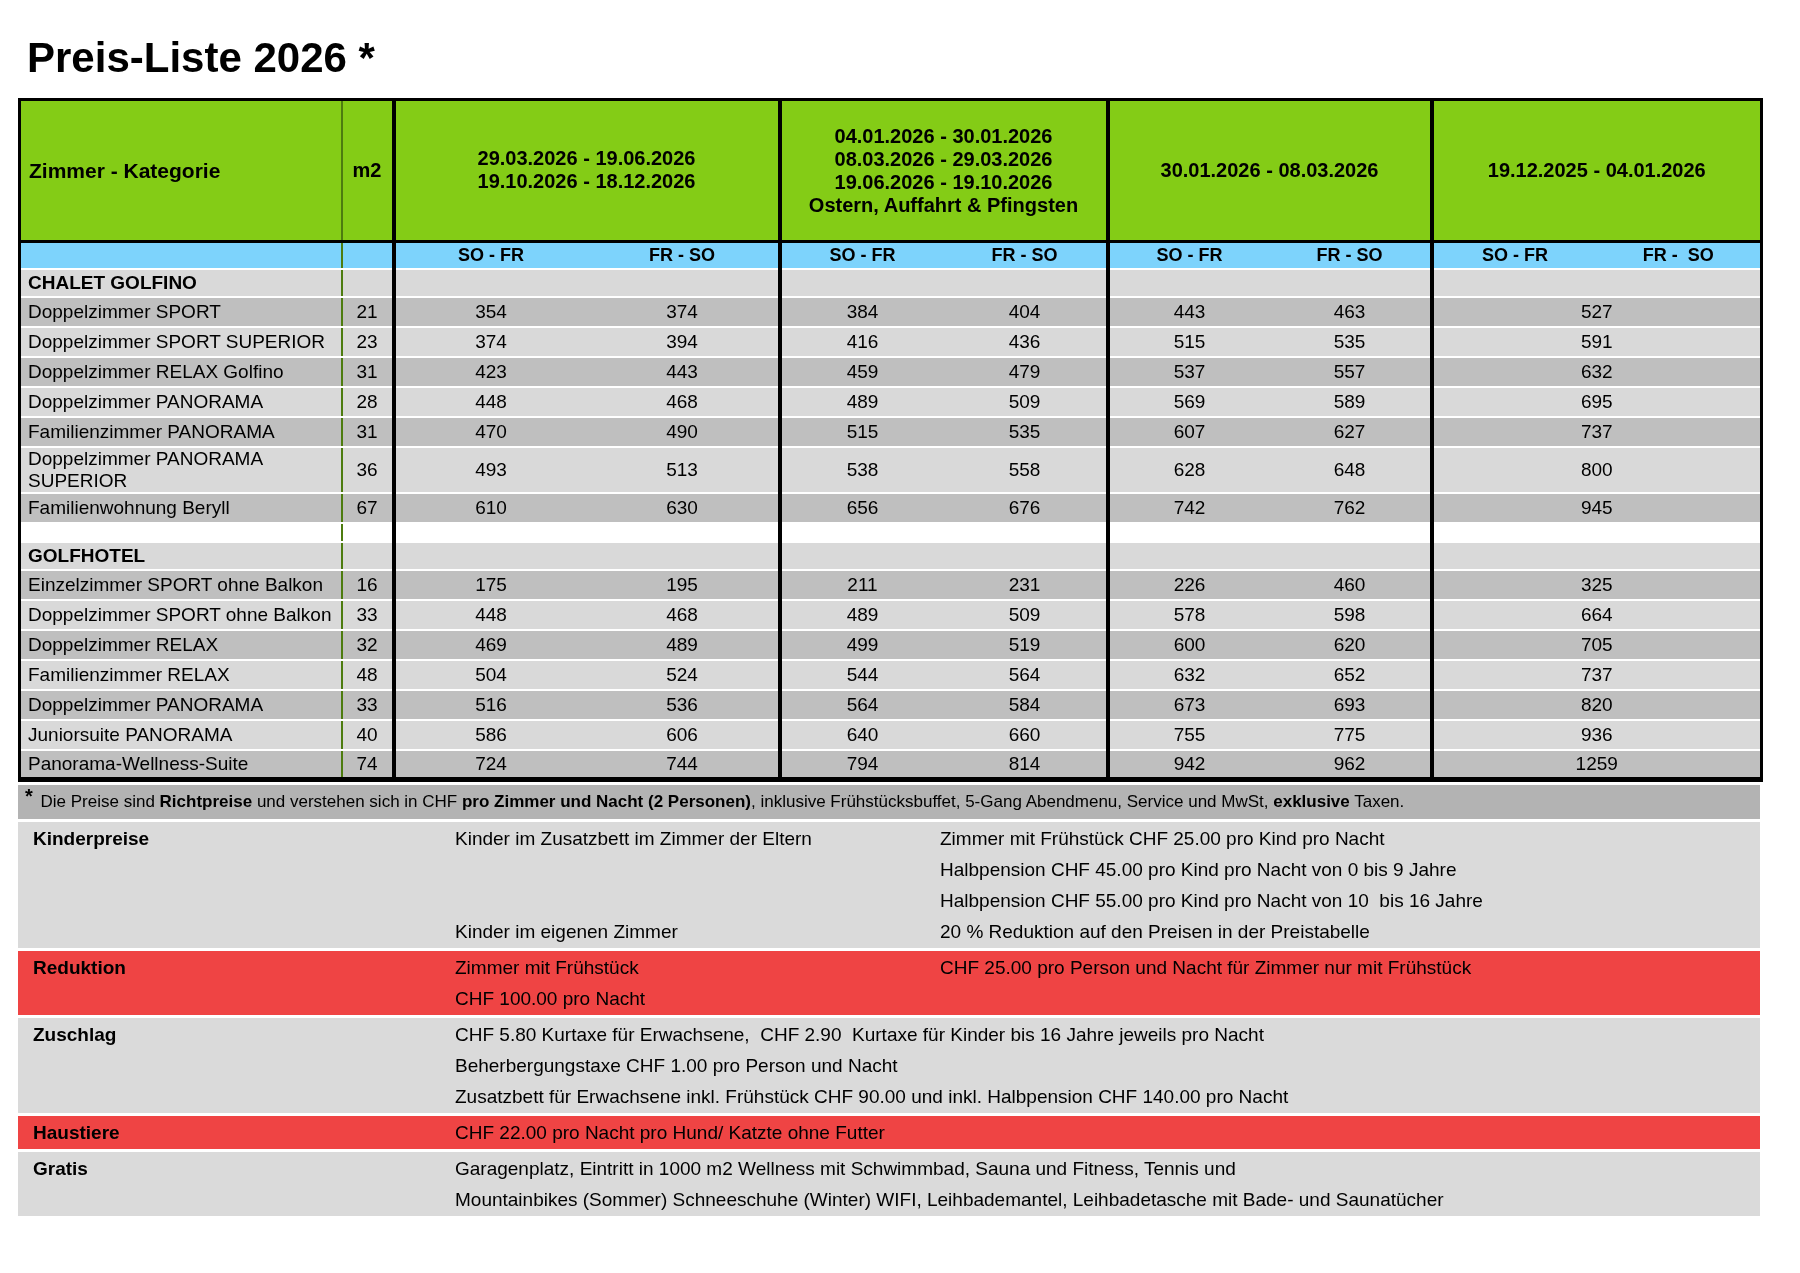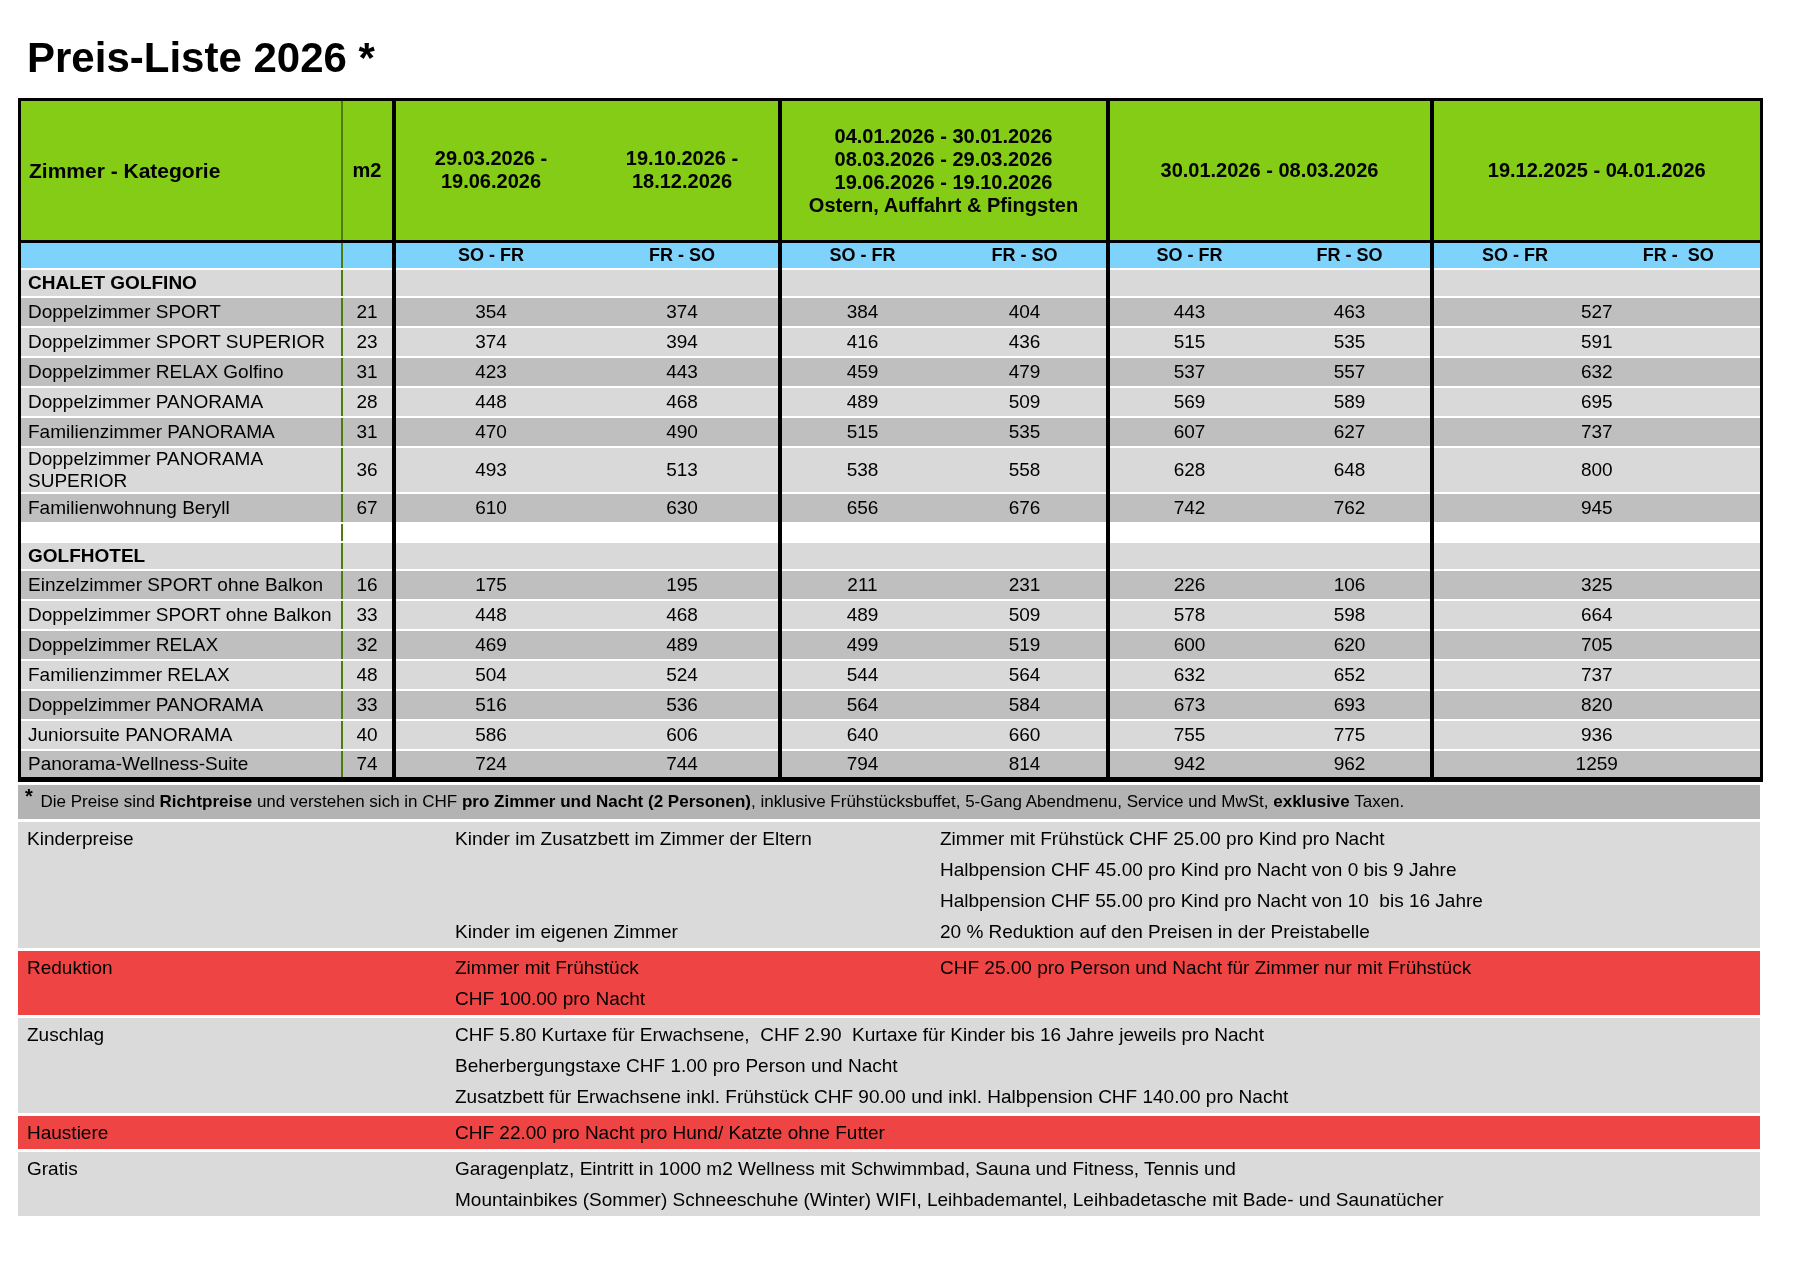--- a/index.html
+++ b/index.html
@@ -10,21 +10,21 @@
   table.price{border-collapse:collapse;table-layout:fixed;margin-left:18px;width:1742px;
               border:3px solid #000;border-bottom-width:5px;}
   th,td{padding:0;font-weight:normal;}
   .r2{border-right:2px solid #4d7c0f;}
   .r3{border-right:4px solid #000;}
 
   .hdr-row{height:142px;}
   .hdr-row th{background:#84cc16;border-bottom:3px solid #000;font-size:20px;font-weight:bold;
               vertical-align:middle;text-align:center;}
   .hdr-row th.name-h{text-align:left;padding-left:8px;font-size:21px;}
-  .b1-inner{height:100%;display:flex;flex-direction:row;justify-content:space-between;
+  .b1-inner{height:100%;display:flex;flex-direction:column;justify-content:space-between;
             padding:12px 0 14px;box-sizing:border-box;}
   .b2-inner{height:100%;display:flex;flex-direction:column;justify-content:space-evenly;
             padding:3px 0;box-sizing:border-box;}
 
   .sub-row{height:27px;}
   .sub-row th{background:#7dd3fc;font-size:18px;font-weight:bold;border-bottom:2px solid #fff;
               text-align:center;white-space:pre;}
 
   tbody tr{height:30px;}
   tbody tr.section{height:28px;}
@@ -41,21 +41,21 @@
             font-size:17px;display:flex;align-items:center;padding-left:7px;box-sizing:border-box;}
   .footnote span{white-space:pre;}
   .footnote .ast{font-weight:bold;font-size:20px;position:relative;top:-6px;margin-right:3px;}
   .footnote .b{font-weight:bold;}
 
   #info-sections{margin-left:18px;width:1742px;}
   .info-band{width:100%;margin-bottom:3px;padding:1px 0;box-sizing:border-box;}
   .info-band.light{background:#dadada;}
   .info-band.medium{background:#ef4444;}
   .info-line{display:flex;line-height:31px;font-size:19px;}
-  .info-line .lbl{width:437px;padding-left:9px;box-sizing:border-box;font-weight:normal;font-size:19px;}
+  .info-line .lbl{width:437px;padding-left:15px;box-sizing:border-box;font-weight:bold;font-size:19px;}
   .info-line .mid{width:485px;white-space:pre;}
   .info-line .mid.span{flex:1;}
   .info-line .rgt{flex:1;white-space:pre;}
 </style>
 </head>
 <body>
 
 <div class="page">
   <h1>Preis-Liste 2026 *</h1>
 
@@ -218,21 +218,21 @@
           <td class="num" colspan="2"></td>
         </tr>
         <tr class="data medium">
           <td class="name r2">Einzelzimmer SPORT ohne Balkon</td>
           <td class="num r3">16</td>
           <td class="num">175</td>
           <td class="num r3">195</td>
           <td class="num">211</td>
           <td class="num r3">231</td>
           <td class="num">226</td>
-          <td class="num r3">106</td>
+          <td class="num r3">460</td>
           <td class="num" colspan="2">325</td>
         </tr>
         <tr class="data light">
           <td class="name r2">Doppelzimmer SPORT ohne Balkon</td>
           <td class="num r3">33</td>
           <td class="num">448</td>
           <td class="num r3">468</td>
           <td class="num">489</td>
           <td class="num r3">509</td>
           <td class="num">578</td>

